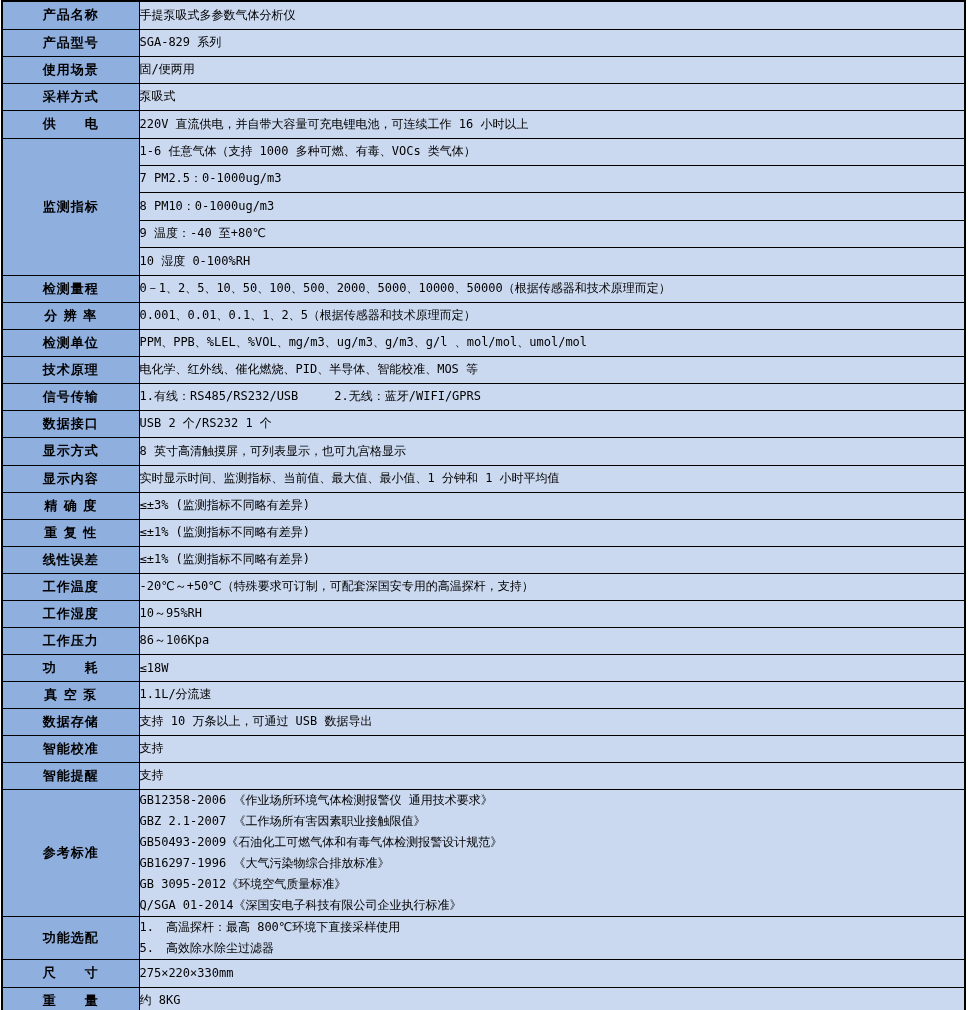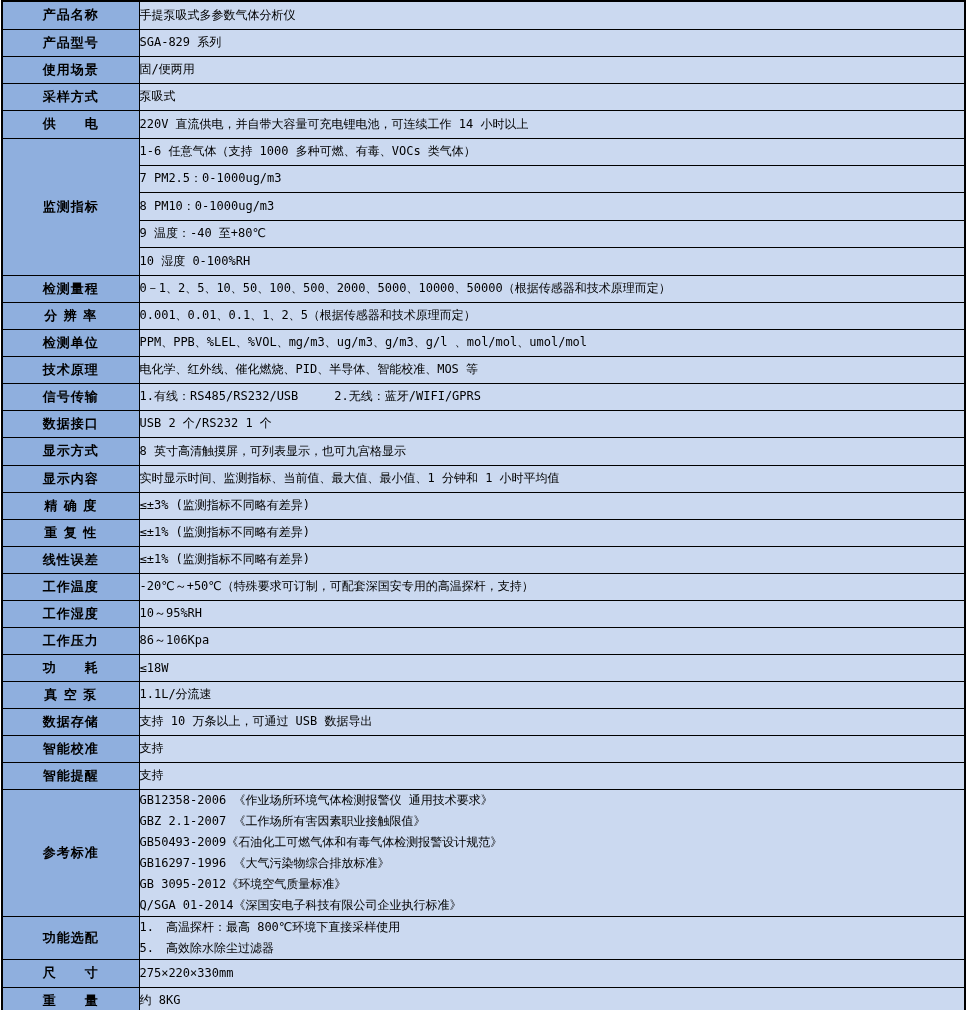--- a/index.html
+++ b/index.html
@@ -71,21 +71,21 @@
     <tr class="std">
       <td class="label">使用场景</td>
       <td class="value">固/便两用</td>
     </tr>
     <tr class="std">
       <td class="label">采样方式</td>
       <td class="value">泵吸式</td>
     </tr>
     <tr class="tall28">
       <td class="label">供　　电</td>
-      <td class="value">220V 直流供电，并自带大容量可充电锂电池，可连续工作 14 小时以上</td>
+      <td class="value">220V 直流供电，并自带大容量可充电锂电池，可连续工作 16 小时以上</td>
     </tr>
 
     <tr class="std">
       <td class="label" rowspan="5">监测指标</td>
       <td class="value">1-6 任意气体（支持 1000 多种可燃、有毒、VOCs 类气体）</td>
     </tr>
     <tr class="std">
         <td class="value">7 PM2.5：0-1000ug/m3</td>
       </tr>
     <tr class="tall28">

